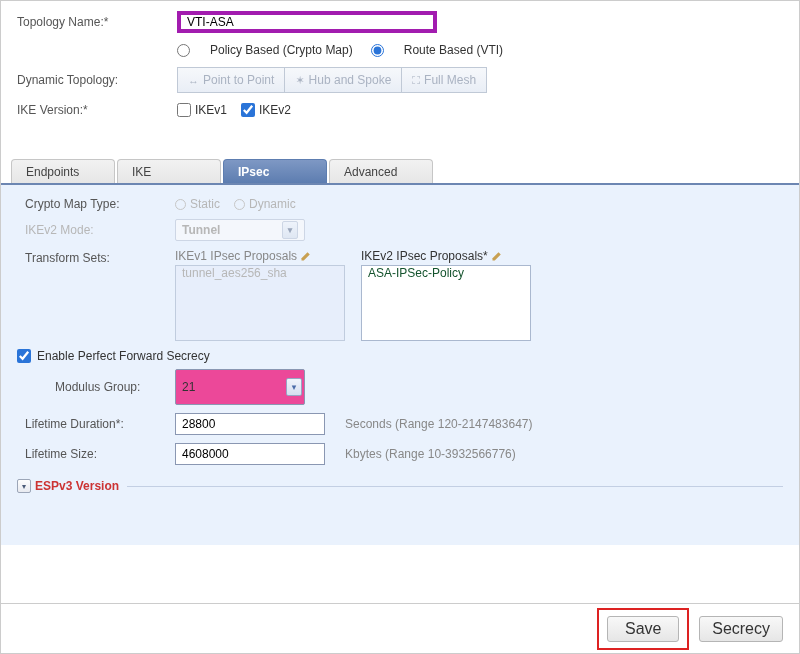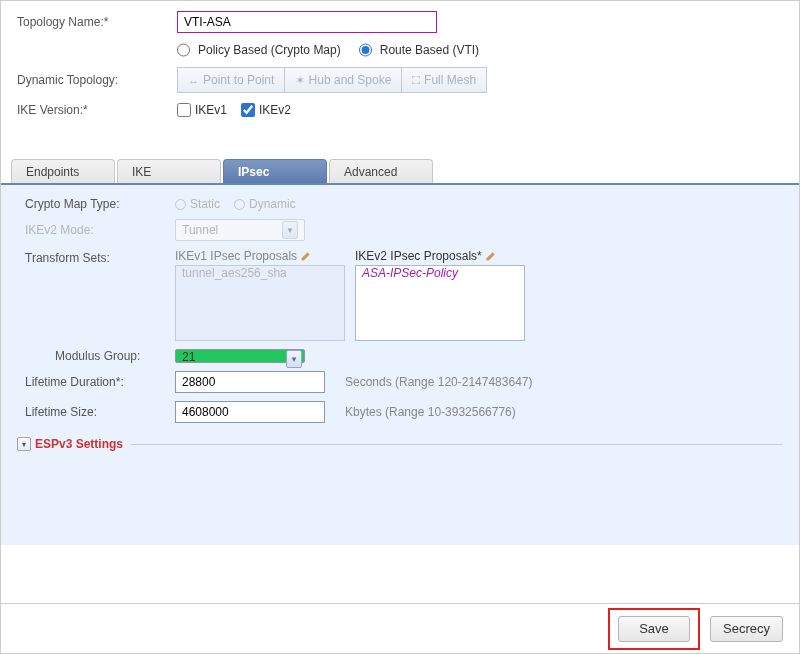--- a/index.html
+++ b/index.html
@@ -28,27 +28,27 @@
     margin-bottom: 10px;
   }
   .form-label {
     width: 160px;
     color: #555;
     font-size: 12px;
   }
   .text-input {
     width: 260px;
     height: 22px;
-    border: 1px solid #a21caf;
+    border: 4px solid #a21caf;
     padding: 2px 6px;
     font-size: 12px;
     font-family: inherit;
   }
   .radio-group { display: flex; align-items: center; gap: 18px; }
-  .radio-item { display: flex; gap: 8px; color: #333; }
+  .radio-item { display: flex; align-items: center; gap: 20px; color: #333; }
   input[type="radio"] { margin: 0; }
   .topology-btns {
     display: flex;
     gap: 0;
   }
   .topo-btn {
     display: flex;
     align-items: center;
     gap: 4px;
     padding: 4px 10px;
@@ -114,59 +114,60 @@
     width: 130px;
     height: 22px;
     background: #f4f7fc;
     border: 1px solid #cdd6e5;
     display: flex;
     align-items: center;
     justify-content: space-between;
     padding: 0 6px;
     color: #b7b7b7;
     border-radius: 2px;
+    font-weight: bold;
   }
   .combo-disabled .arrow {
     width: 16px; height: 18px;
     background: linear-gradient(#eef3fb,#dfe7f3);
     border: 1px solid #cdd6e5;
     display: flex; align-items: center; justify-content: center;
     border-radius: 2px;
     color: #9aa6bb;
     font-size: 9px;
   }
 
-  .proposals-wrap { display: flex; gap: 10px; align-items: flex-start; }
+  .proposals-wrap { display: flex; gap: 16px; align-items: flex-start; }
   .proposal-col { width: 170px; }
   .prop-head { display: flex; align-items: center; gap: 2px; font-size: 12px; margin-bottom: 2px; }
   .prop-head.dim { color: #888; }
   .pencil-icon {
     width: 14px; height: 14px; display: inline-flex; align-items: center; justify-content: center;
     color: #c8a052;
   }
   .prop-list {
     width: 170px;
     height: 76px;
     border: 1px solid #aab8cf;
     padding: 0 6px;
     font-size: 12px;
   }
   .prop-list.disabled { background: #e7eefb; color: #b7b7b7; border-color: #c0ccde; }
-  .prop-list.enabled { background: #fff; color: #a21caf; font-style: italic; }
+  .prop-list.enabled { background: #fff; color: #14532d; }
 
   .check-line { display: flex; align-items: center; gap: 6px; margin-top: 12px; }
   .indent-row { padding-left: 30px; display: flex; align-items: center; margin-top: 6px; }
   .indent-row .tc-label { width: 120px; }
   .combo {
     width: 130px;
-    height: 14px;
-    background: #22c55e;
+    height: 36px;
+    background: #ec4899;
     border: 1px solid #8a97b2;
     display: flex;
-    align-items: flex-start;
+    align-items: center;
     justify-content: space-between;
     padding: 0 2px 0 6px;
     border-radius: 2px;
   }
   .combo .arrow {
     width: 16px; height: 18px;
     background: linear-gradient(#f0f4fb,#d6def0);
     border: 1px solid #96a5c4;
     display: flex; align-items: center; justify-content: center;
     border-radius: 2px;
@@ -226,21 +227,21 @@
     gap: 10px;
     background: #fff;
   }
   .btn {
     height: 26px;
     min-width: 72px;
     padding: 0 12px;
     border: 1px solid #b5b5b5;
     background: linear-gradient(#f8f8f8,#e6e6e6);
     border-radius: 3px;
-    font-size: 13px;
+    font-size: 16px;
     cursor: pointer;
     color: #333;
   }
   .save-highlight {
     border: 2px solid #d22;
     padding: 6px 8px;
     display: flex;
     align-items: center;
   }
 </style>
@@ -363,20 +364,24 @@
           </div>
           <div class="prop-list enabled">
             <div>ASA-IPSec-Policy</div>
           </div>
         </div>
 
       </div>
     </div>
 
 
+    <div class="check-line" style="margin-top:4px;">
+      <input type="checkbox" class="blue-check" checked="" style="">
+      <span>Enable Perfect Forward Secrecy</span>
+    </div>
 
     <div class="indent-row">
       <div class="tc-label">Modulus Group:</div>
       <div class="combo">
         <span>21</span>
         <span class="arrow">▾</span>
       </div>
     </div>
 
     <div class="value-row">
@@ -386,21 +391,21 @@
     </div>
 
     <div class="value-row">
       <div class="tc-label">Lifetime Size:</div>
       <input class="std-input" value="4608000" style="">
       <div class="hint">Kbytes (Range 10-3932566776)</div>
     </div>
 
     <div class="esp-section">
       <span class="esp-toggle">▾</span>
-      <span class="esp-title">ESPv3 Settings</span>
+      <span class="esp-title">ESPv3 Version</span>
       <span class="esp-hr"></span>
     </div>
 
   </div>
 
   <div class="footer">
     <div class="save-highlight">
       <button class="btn">Save</button>
     </div>
     <button class="btn">Secrecy</button>

